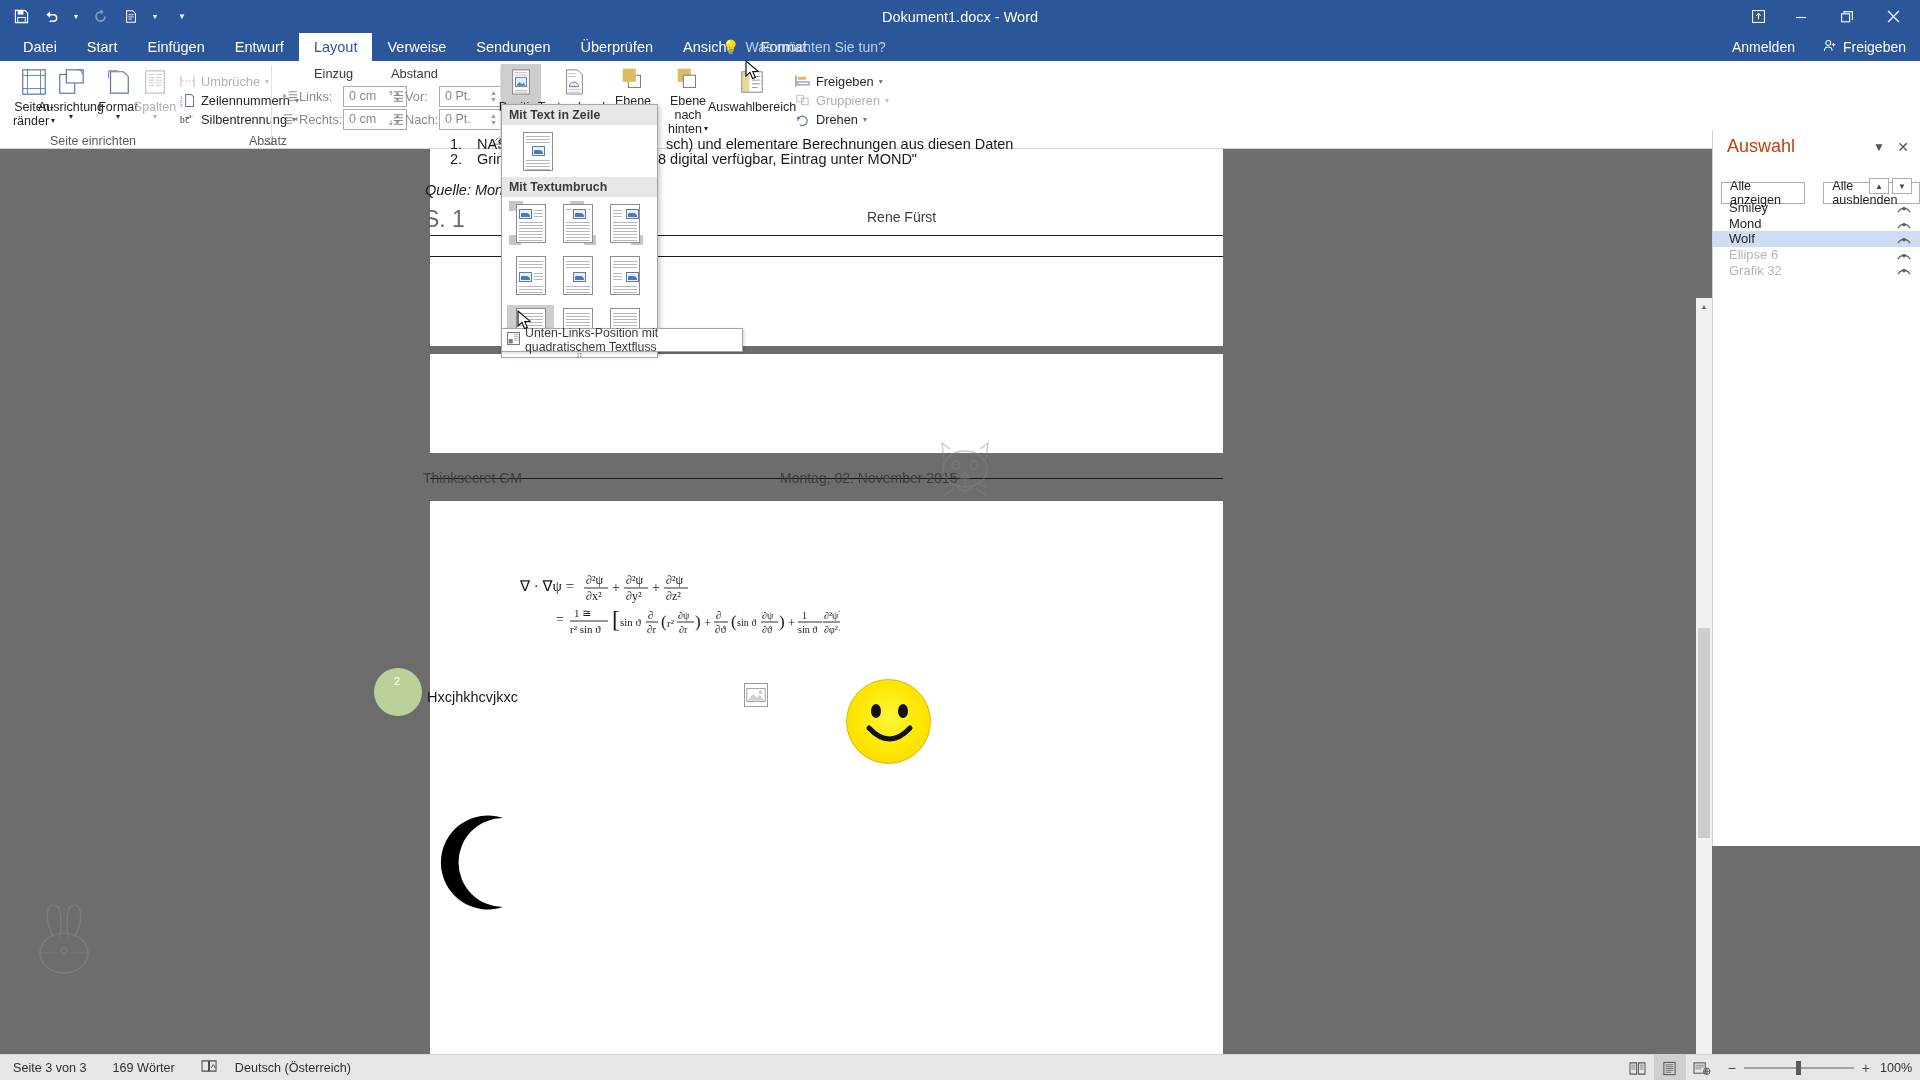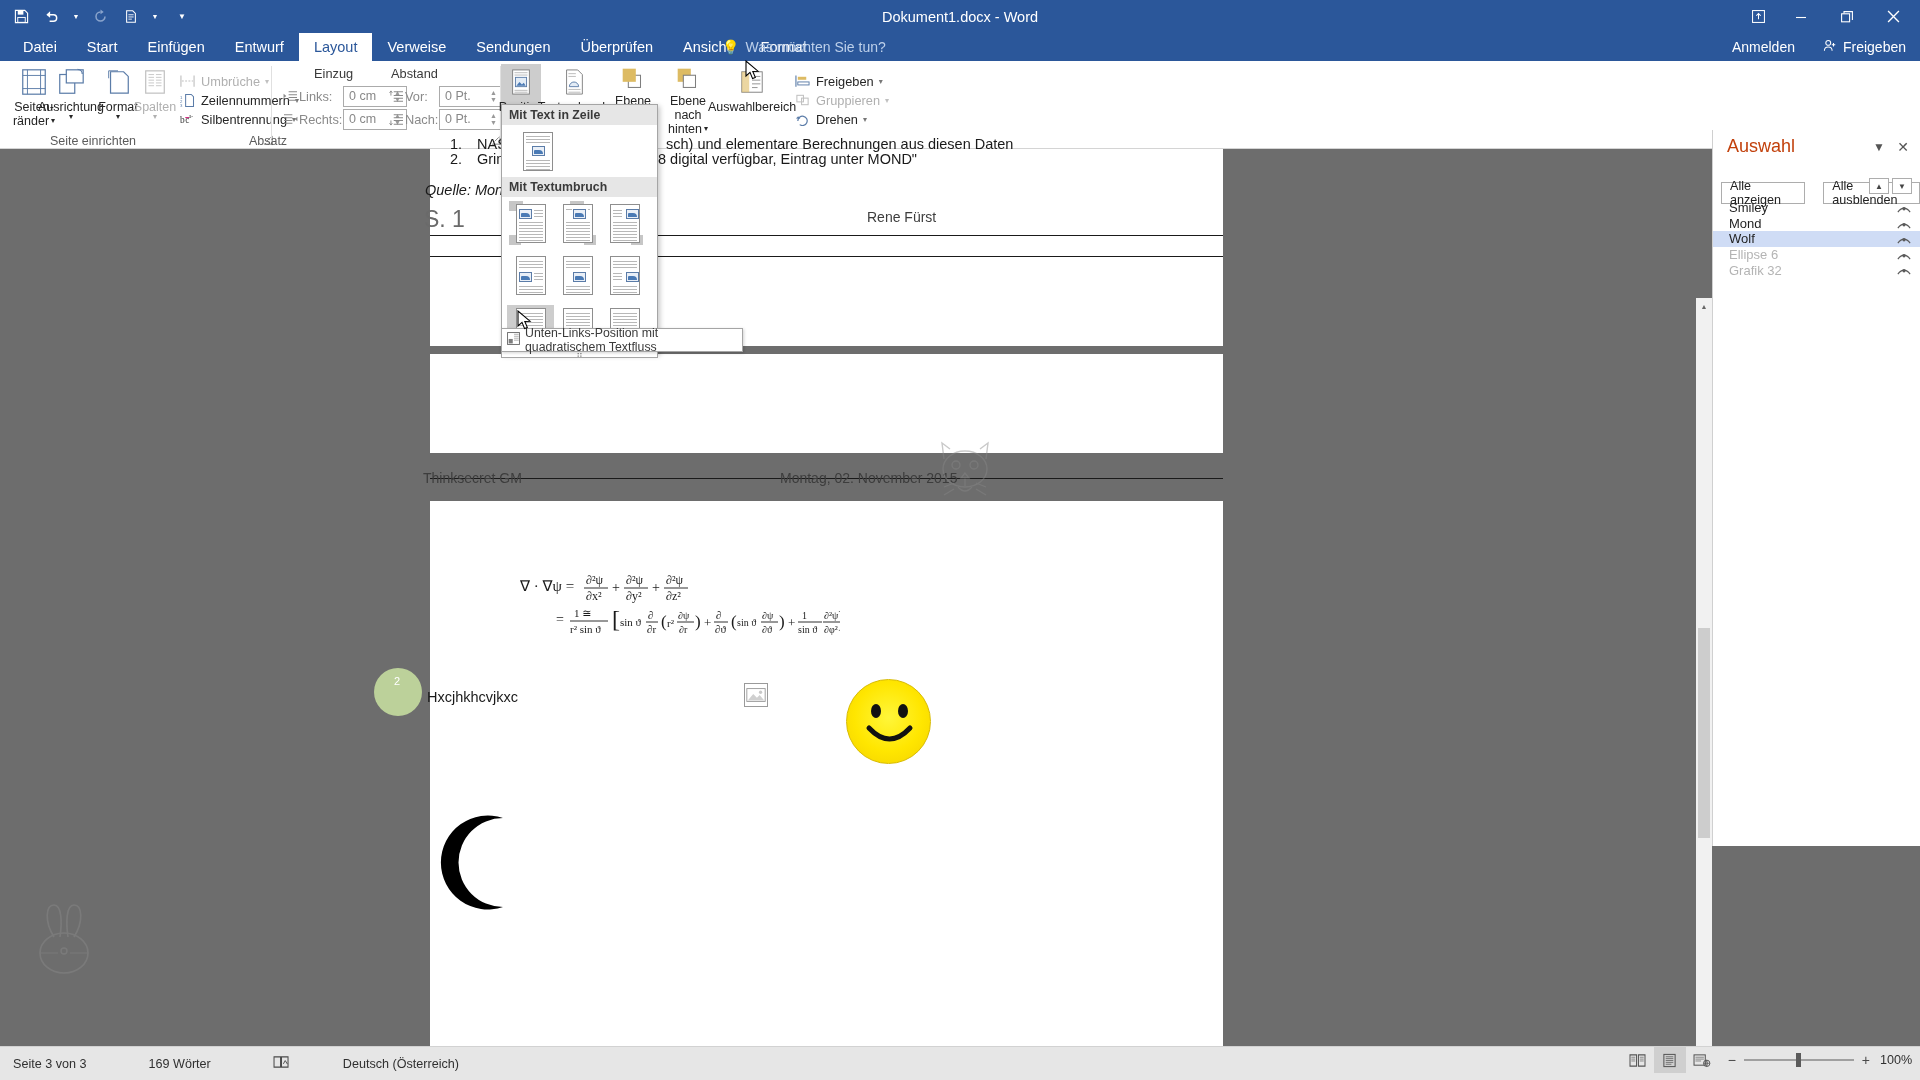--- a/index.html
+++ b/index.html
@@ -240,23 +240,23 @@
   }
   .vscroll .track { position: absolute; top: 17px; bottom: 17px; left: 0; width: 16px; background: #f1f1f1; }
   .vscroll .thumbv { position: absolute; left: 2px; width: 12px; top: 330px; height: 210px; background: #cdcdcd; }
   .vscroll .arw {
     position: absolute; left: 0; width: 16px; height: 17px;
     display: flex; align-items: center; justify-content: center; color: #666; font-size: 7px;
   }
 
   
   .statusbar {
-    position: absolute; bottom: 0; left: 0; width: 1920px; height: 34px;
+    position: absolute; bottom: 0; left: 0; width: 1920px; height: 26px;
     background: #e6e6e6; border-top: 1px solid #d2d2d2;
-    display: flex; align-items: center; gap: 36px;
+    display: flex; align-items: center;
   }
   .sb-item { font-size: 12.6px; color: #303030; padding: 0 13px; display: flex; align-items: center; gap: 6px; }
   .sb-right { position: absolute; right: 0; top: 0; height: 26px; display: flex; align-items: center; }
   .view-btn {
     width: 32px; height: 26px; display: flex; align-items: center; justify-content: center;
     color: #555;
   }
   .view-btn.active { background: #cfcfcf; }
   .zoom-wrap { display: flex; align-items: center; gap: 8px; padding: 0 10px; }
   .zoom-slider { position: relative; width: 110px; height: 14px; display: flex; align-items: center; }

